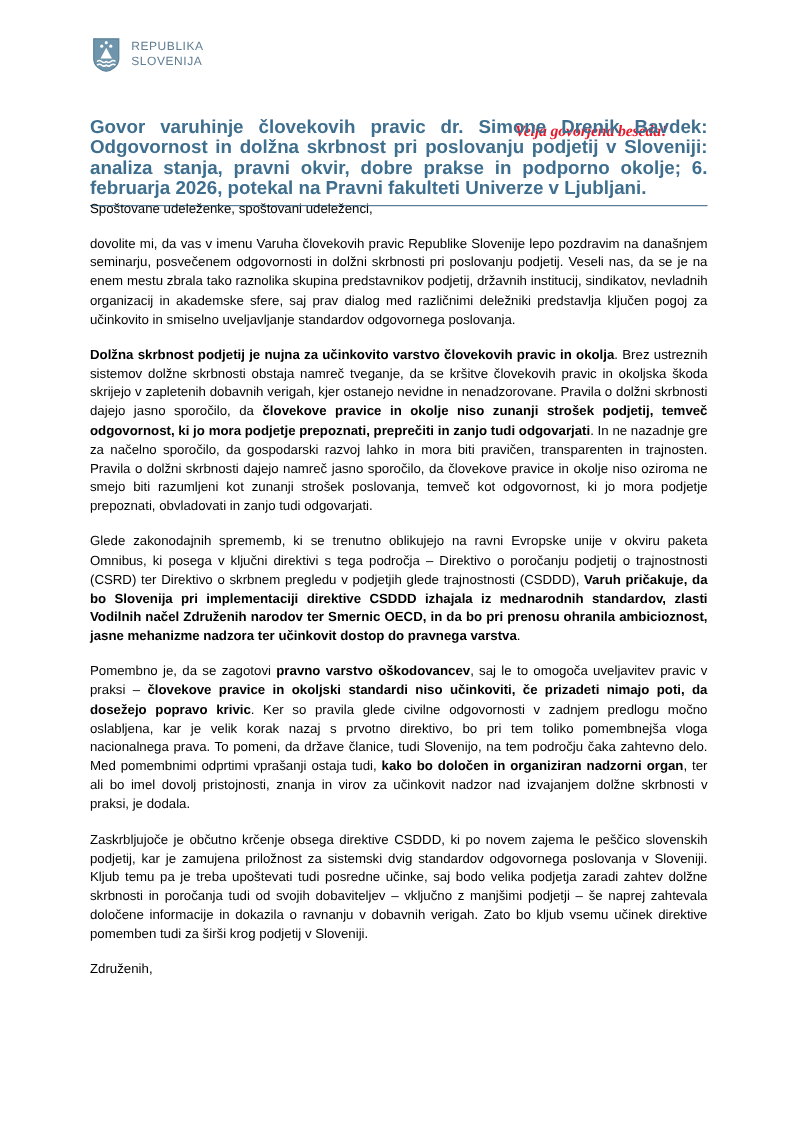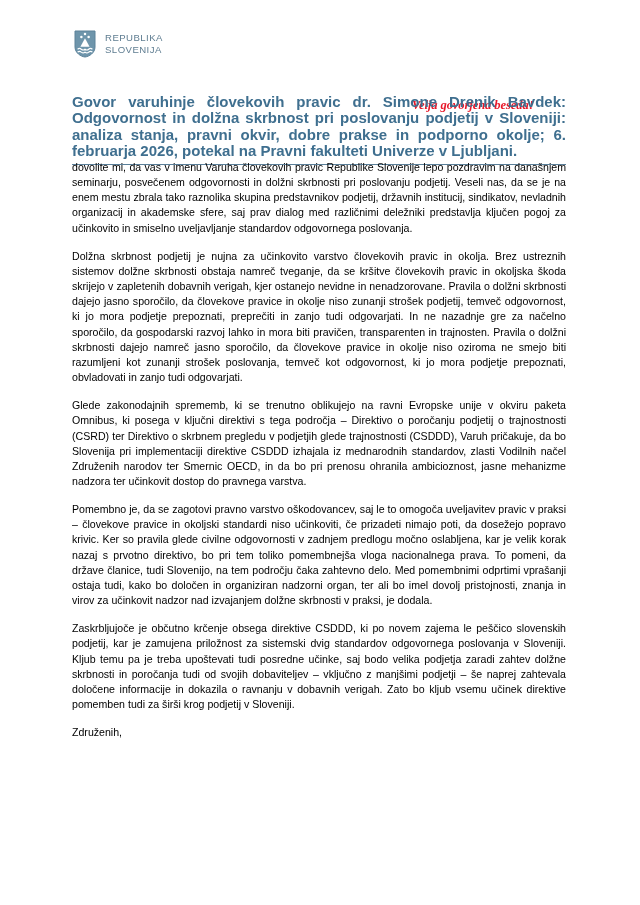--- a/index.html
+++ b/index.html
@@ -104,21 +104,21 @@
     margin: 0 0 13px 0;
     font-family: "Liberation Sans", sans-serif;
     font-size: 10.6px;
     line-height: 15.15px;
     color: #000000;
     text-align: justify;
     text-justify: inter-word;
     hyphens: none;
   }
   p.para:last-child { margin-bottom: 0; }
-  p.para b { font-weight: normal; }
+  p.para b { font-weight: bold; }
   .no-justify { text-align: left; }
 </style>
 </head>
 <body>
 
 <div class="page">
 
   <div class="header">
 
     <div class="logo-block logo-rs">
@@ -141,20 +141,21 @@
     <div class="velja">Velja govorjena beseda!</div>
   </div>
 
   <div class="title-wrap">
     <p class="doc-title">Govor varuhinje človekovih pravic dr. Simone Drenik Bavdek: Odgovornost in dolžna skrbnost pri poslovanju podjetij v Sloveniji: analiza stanja, pravni okvir, dobre prakse in podporno okolje; 6. februarja 2026, potekal na Pravni fakulteti Univerze v Ljubljani.</p>
     <div class="title-rule"></div>
   </div>
 
   <div class="body-wrap">
 
+    <p class="para no-justify">Spoštovane udeleženke, spoštovani udeleženci,</p>
 
     <p class="para">dovolite mi, da vas v imenu Varuha človekovih pravic Republike Slovenije lepo pozdravim na današnjem seminarju, posvečenem odgovornosti in dolžni skrbnosti pri poslovanju podjetij. Veseli nas, da se je na enem mestu zbrala tako raznolika skupina predstavnikov podjetij, državnih institucij, sindikatov, nevladnih organizacij in akademske sfere, saj prav dialog med različnimi deležniki predstavlja ključen pogoj za učinkovito in smiselno uveljavljanje standardov odgovornega poslovanja.</p>
 
     <p class="para"><b>Dolžna skrbnost podjetij je nujna za učinkovito varstvo človekovih pravic in okolja</b><span>. Brez ustreznih sistemov dolžne skrbnosti obstaja namreč tveganje, da se kršitve človekovih pravic in okoljska škoda skrijejo v zapletenih dobavnih verigah, kjer ostanejo nevidne in nenadzorovane. Pravila o dolžni skrbnosti dajejo jasno sporočilo, da </span><b>človekove pravice in okolje niso zunanji strošek podjetij, temveč odgovornost, ki jo mora podjetje prepoznati, preprečiti in zanjo tudi odgovarjati</b><span>. In ne nazadnje gre za načelno sporočilo, da gospodarski razvoj lahko in mora biti pravičen, transparenten in trajnosten. Pravila o dolžni skrbnosti dajejo namreč jasno sporočilo, da človekove pravice in okolje niso oziroma ne smejo biti razumljeni kot zunanji strošek poslovanja, temveč kot odgovornost, ki jo mora podjetje prepoznati, obvladovati in zanjo tudi odgovarjati.</span></p>
 
     <p class="para"><span>Glede zakonodajnih sprememb, ki se trenutno oblikujejo na ravni Evropske unije v okviru paketa Omnibus, ki posega v ključni direktivi s tega področja – Direktivo o poročanju podjetij o trajnostnosti (CSRD) ter Direktivo o skrbnem pregledu v podjetjih glede trajnostnosti (CSDDD), </span><b>Varuh pričakuje, da bo Slovenija pri implementaciji direktive CSDDD izhajala iz mednarodnih standardov, zlasti Vodilnih načel Združenih narodov ter Smernic OECD, in da bo pri prenosu ohranila ambicioznost, jasne mehanizme nadzora ter učinkovit dostop do pravnega varstva</b><span>.</span></p>
 
     <p class="para"><span>Pomembno je, da se zagotovi </span><b>pravno varstvo oškodovancev</b><span>, saj le to omogoča uveljavitev pravic v praksi – </span><b>človekove pravice in okoljski standardi niso učinkoviti, če prizadeti nimajo poti, da dosežejo popravo krivic</b><span>. Ker so pravila glede civilne odgovornosti v zadnjem predlogu močno oslabljena, kar je velik korak nazaj s prvotno direktivo, bo pri tem toliko pomembnejša vloga nacionalnega prava. To pomeni, da države članice, tudi Slovenijo, na tem področju čaka zahtevno delo. Med pomembnimi odprtimi vprašanji ostaja tudi, </span><b>kako bo določen in organiziran nadzorni organ</b><span>, ter ali bo imel dovolj pristojnosti, znanja in virov za učinkovit nadzor nad izvajanjem dolžne skrbnosti v praksi, je dodala.</span></p>
 
     <p class="para">Zaskrbljujoče je občutno krčenje obsega direktive CSDDD, ki po novem zajema le peščico slovenskih podjetij, kar je zamujena priložnost za sistemski dvig standardov odgovornega poslovanja v Sloveniji. Kljub temu pa je treba upoštevati tudi posredne učinke, saj bodo velika podjetja zaradi zahtev dolžne skrbnosti in poročanja tudi od svojih dobaviteljev – vključno z manjšimi podjetji – še naprej zahtevala določene informacije in dokazila o ravnanju v dobavnih verigah. Zato bo kljub vsemu učinek direktive pomemben tudi za širši krog podjetij v Sloveniji.</p>

